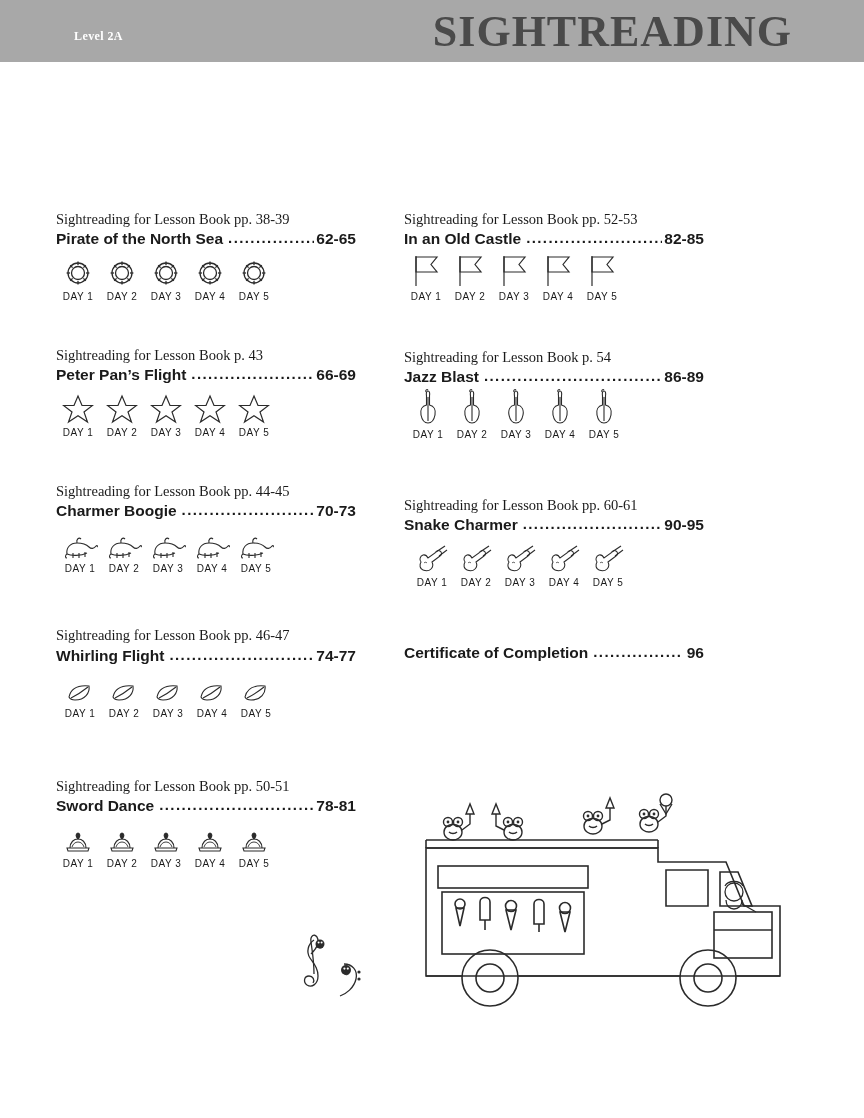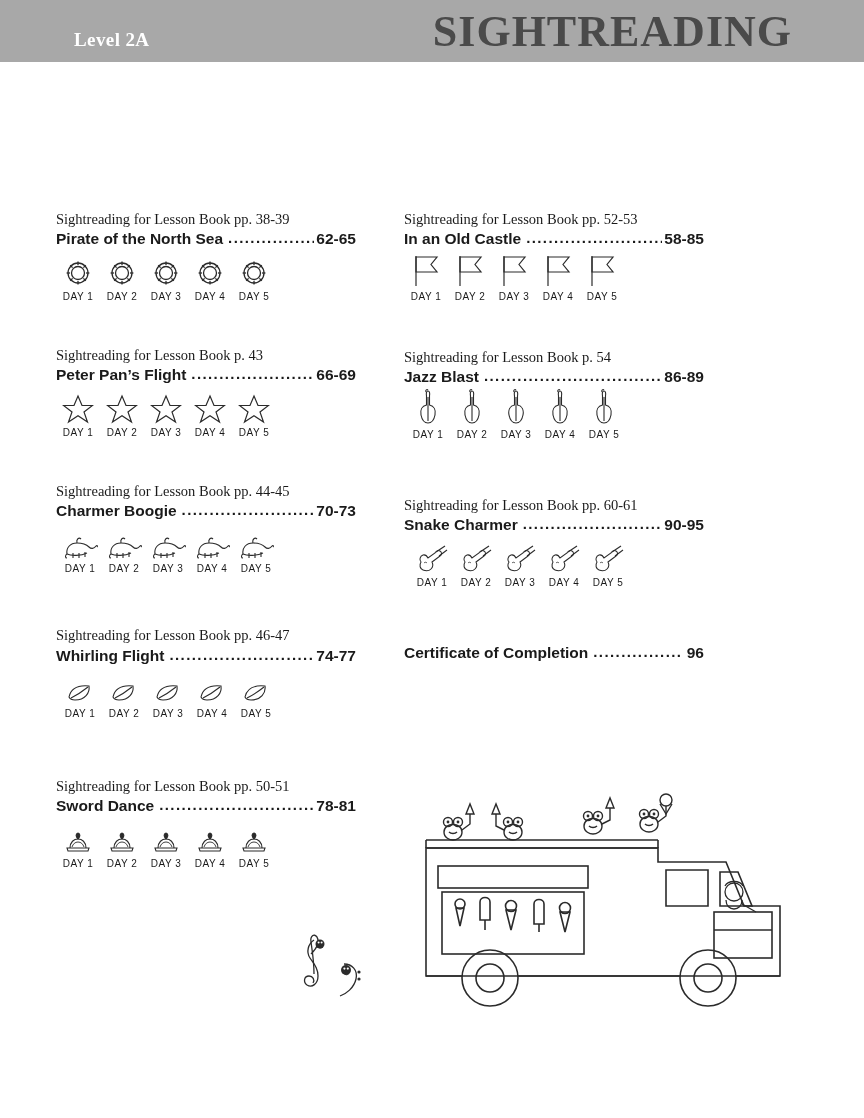--- a/index.html
+++ b/index.html
@@ -26,21 +26,21 @@
     top: 0; left: 0;
     width: 864px;
     height: 62px;
     background: #a8a8a8;
   }
   .header-level {
     position: absolute;
     left: 74px;
     top: 29px;
     font-family: "Liberation Serif", serif;
-    font-size: 19px;
+    font-size: 12px;
     font-weight: bold;
     color: #ffffff;
     letter-spacing: 0.4px;
   }
   .header-title {
     position: absolute;
     right: 72px;
     top: 6px;
     font-family: "Liberation Serif", serif;
     font-size: 44px;
@@ -537,21 +537,21 @@
 
   </div>
 
   <div class="col col-right">
 
     <div class="entry" style="margin-bottom:46px;">
       <div class="entry-sub">Sightreading for Lesson Book pp. 52-53</div>
       <div class="entry-title-row">
         <span class="entry-title">In an Old Castle</span>
         <span class="entry-dots">..........................................................</span>
-        <span class="entry-pages">58-85</span>
+        <span class="entry-pages">82-85</span>
       </div>
       <div class="days">
         <div class="day">
           <div class="day-icon">
             <svg width="30" height="34" viewBox="0 0 30 34">
                 <g fill="none" stroke="#2b2b2b" stroke-width="1.2">
                   <line x1="5" y1="2" x2="5" y2="32"></line>
                   <path d="M5 3 L26 3 L20 10.5 L26 18 L5 18 Z"></path>
                 </g>
               </svg>

